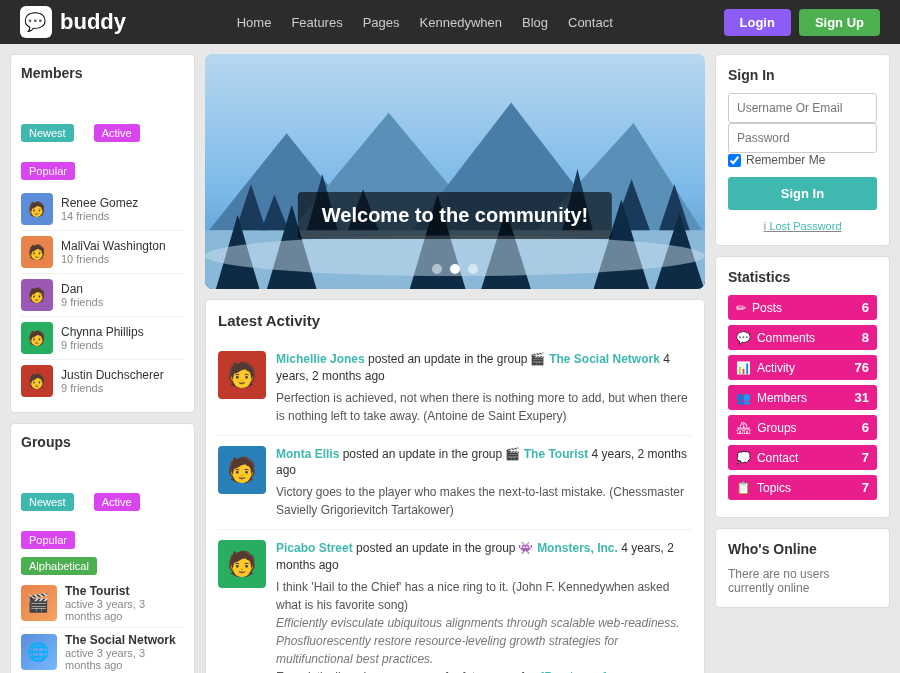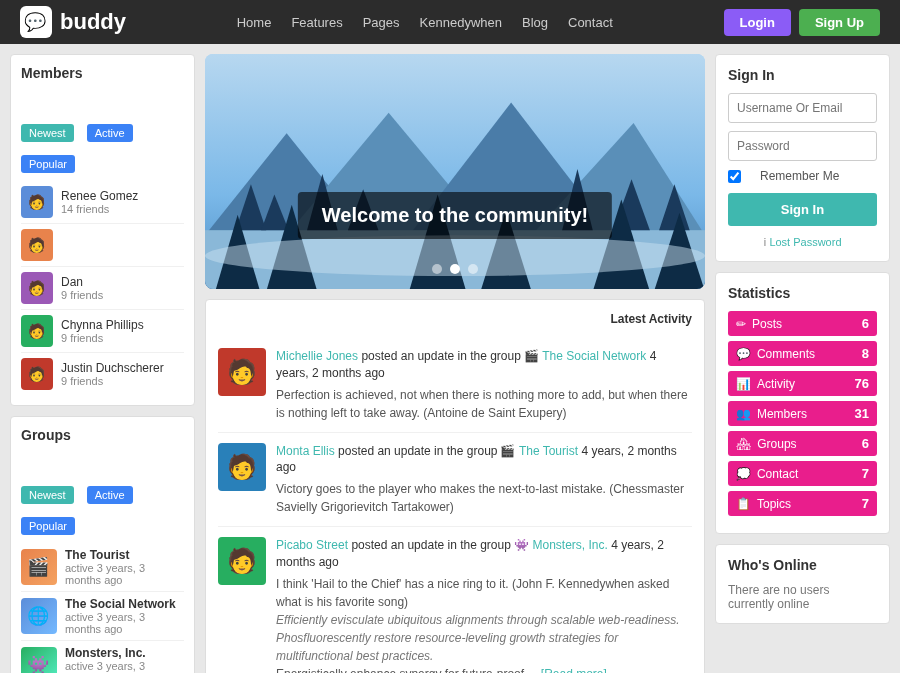--- a/index.html
+++ b/index.html
@@ -101,35 +101,35 @@
       margin-bottom: 10px;
     }
     .sidebar-section h3 {
       font-size: 14px;
       font-weight: bold;
       margin-bottom: 8px;
       color: #333;
     }
     .filter-buttons {
       display: flex;
-      gap: 13px;
+      gap: 20px;
       flex-wrap: wrap;
       margin-bottom: 8px;
       margin-top: 43px;
     }
     .filter-btn {
       padding: 3px 8px;
       border-radius: 3px;
       border: none;
       cursor: pointer;
       font-size: 11px;
       color: #fff;
     }
     .filter-btn.teal { background: #3fb8af; }
-    .filter-btn.gray { background: #3b82f6; }
+    .filter-btn.gray { background: #d946ef; }
     .filter-btn.green { background: #4CAF50; }
 
     .member-item {
       display: flex;
       align-items: center;
       gap: 8px;
       padding: 5px 0;
       border-bottom: 1px solid #f0f0f0;
     }
     .member-item:last-child { border-bottom: none; }
@@ -224,43 +224,42 @@
     }
     .slider-dot.active { background: #fff; }
 
     #activity-section {
       background: #fff;
       border: 1px solid #ddd;
       border-radius: 4px;
       padding: 12px;
     }
     #activity-title {
-      font-size: 12px;
+      font-size: 15px;
       font-weight: bold;
       margin-bottom: 12px;
       color: #333;
-      text-align: right;
     }
 
     .activity-item {
       display: flex;
       gap: 10px;
       padding: 10px 0;
       border-bottom: 1px solid #f0f0f0;
     }
     .activity-item:last-child { border-bottom: none; }
     .activity-avatar {
       width: 48px; height: 48px;
       border-radius: 4px;
       flex-shrink: 0;
       background: #ccc;
     }
     .activity-content { flex: 1; }
     .activity-header { font-size: 12px; color: #333; margin-bottom: 4px; line-height: 1.4; }
-    .activity-header a { color: #3fb8af; font-weight: normal; text-decoration: none; }
+    .activity-header a { color: #3fb8af; font-weight: bold; text-decoration: none; }
     .activity-header .group-link { color: #3fb8af; }
     .activity-body { font-size: 12px; color: #555; line-height: 1.5; }
     .activity-body .read-more { color: #3fb8af; }
     .activity-body em { font-style: italic; color: #777; }
 
     
     #sidebar-right {
       width: 175px;
       flex-shrink: 0;
       margin-left: 10px;
@@ -277,47 +276,47 @@
       font-weight: bold;
       margin-bottom: 10px;
       color: #333;
     }
     #signin-username, #signin-password {
       width: 100%;
       border: 1px solid #ccc;
       border-radius: 3px;
       padding: 7px 8px;
       font-size: 12px;
-      margin-bottom: 8px;
       outline: none;
     }
     .remember-me {
       display: flex;
       align-items: center;
-      gap: 19px;
+      gap: 5px;
       font-size: 12px;
       margin-bottom: 10px;
       color: #555;
     }
     #signin-button {
       width: 100%;
       background: #3fb8af;
       color: #fff;
       border: none;
       border-radius: 3px;
       padding: 9px;
       cursor: pointer;
       font-size: 13px;
       font-weight: bold;
       margin-bottom: 8px;
     }
     .lost-password {
       font-size: 11px;
       color: #888;
       text-align: center;
+      text-decoration: underline;
     }
     .lost-password a { color: #3fb8af; }
 
     
     .stat-item {
       display: flex;
       align-items: center;
       background: #e91e8c;
       border-radius: 3px;
       margin-bottom: 5px;
@@ -380,20 +379,24 @@
           </div>
         <div>
           <div class="member-name">Renee Gomez</div>
           <div class="member-meta">14 friends</div>
         </div>
       </div>
       <div class="member-item">
         <div class="avatar av-orange">
             <div class="avatar-placeholder">🧑</div>
           </div>
+        <div>
+          <div class="member-name">MaliVai Washington</div>
+          <div class="member-meta">10 friends</div>
+        </div>
       </div>
       <div class="member-item">
         <div class="avatar av-purple">
             <div class="avatar-placeholder">🧑</div>
           </div>
         <div>
           <div class="member-name">Dan</div>
           <div class="member-meta">9 friends</div>
         </div>
       </div>
@@ -416,20 +419,23 @@
         </div>
       </div>
     </div>
 
     <div class="sidebar-section">
       <h3>Groups</h3>
       <div class="filter-buttons">
         <button class="filter-btn teal">Newest</button>
         <button class="filter-btn gray">Active</button>
         <button class="filter-btn gray">Popular</button>
+      </div>
+      <div style="margin-bottom:4px">
+        <button class="filter-btn green">Alphabetical</button>
       </div>
 
       <div class="group-item">
         <div class="group-avatar ga-tourist" style="background:linear-gradient(135deg,#e8834c,#f4a261);border-radius:4px;display:flex;align-items:center;justify-content:center;font-size:18px;">🎬</div>
         <div>
           <div class="group-name">The Tourist</div>
           <div class="group-meta">active 3 years, 3 months ago</div>
         </div>
       </div>
       <div class="group-item">

